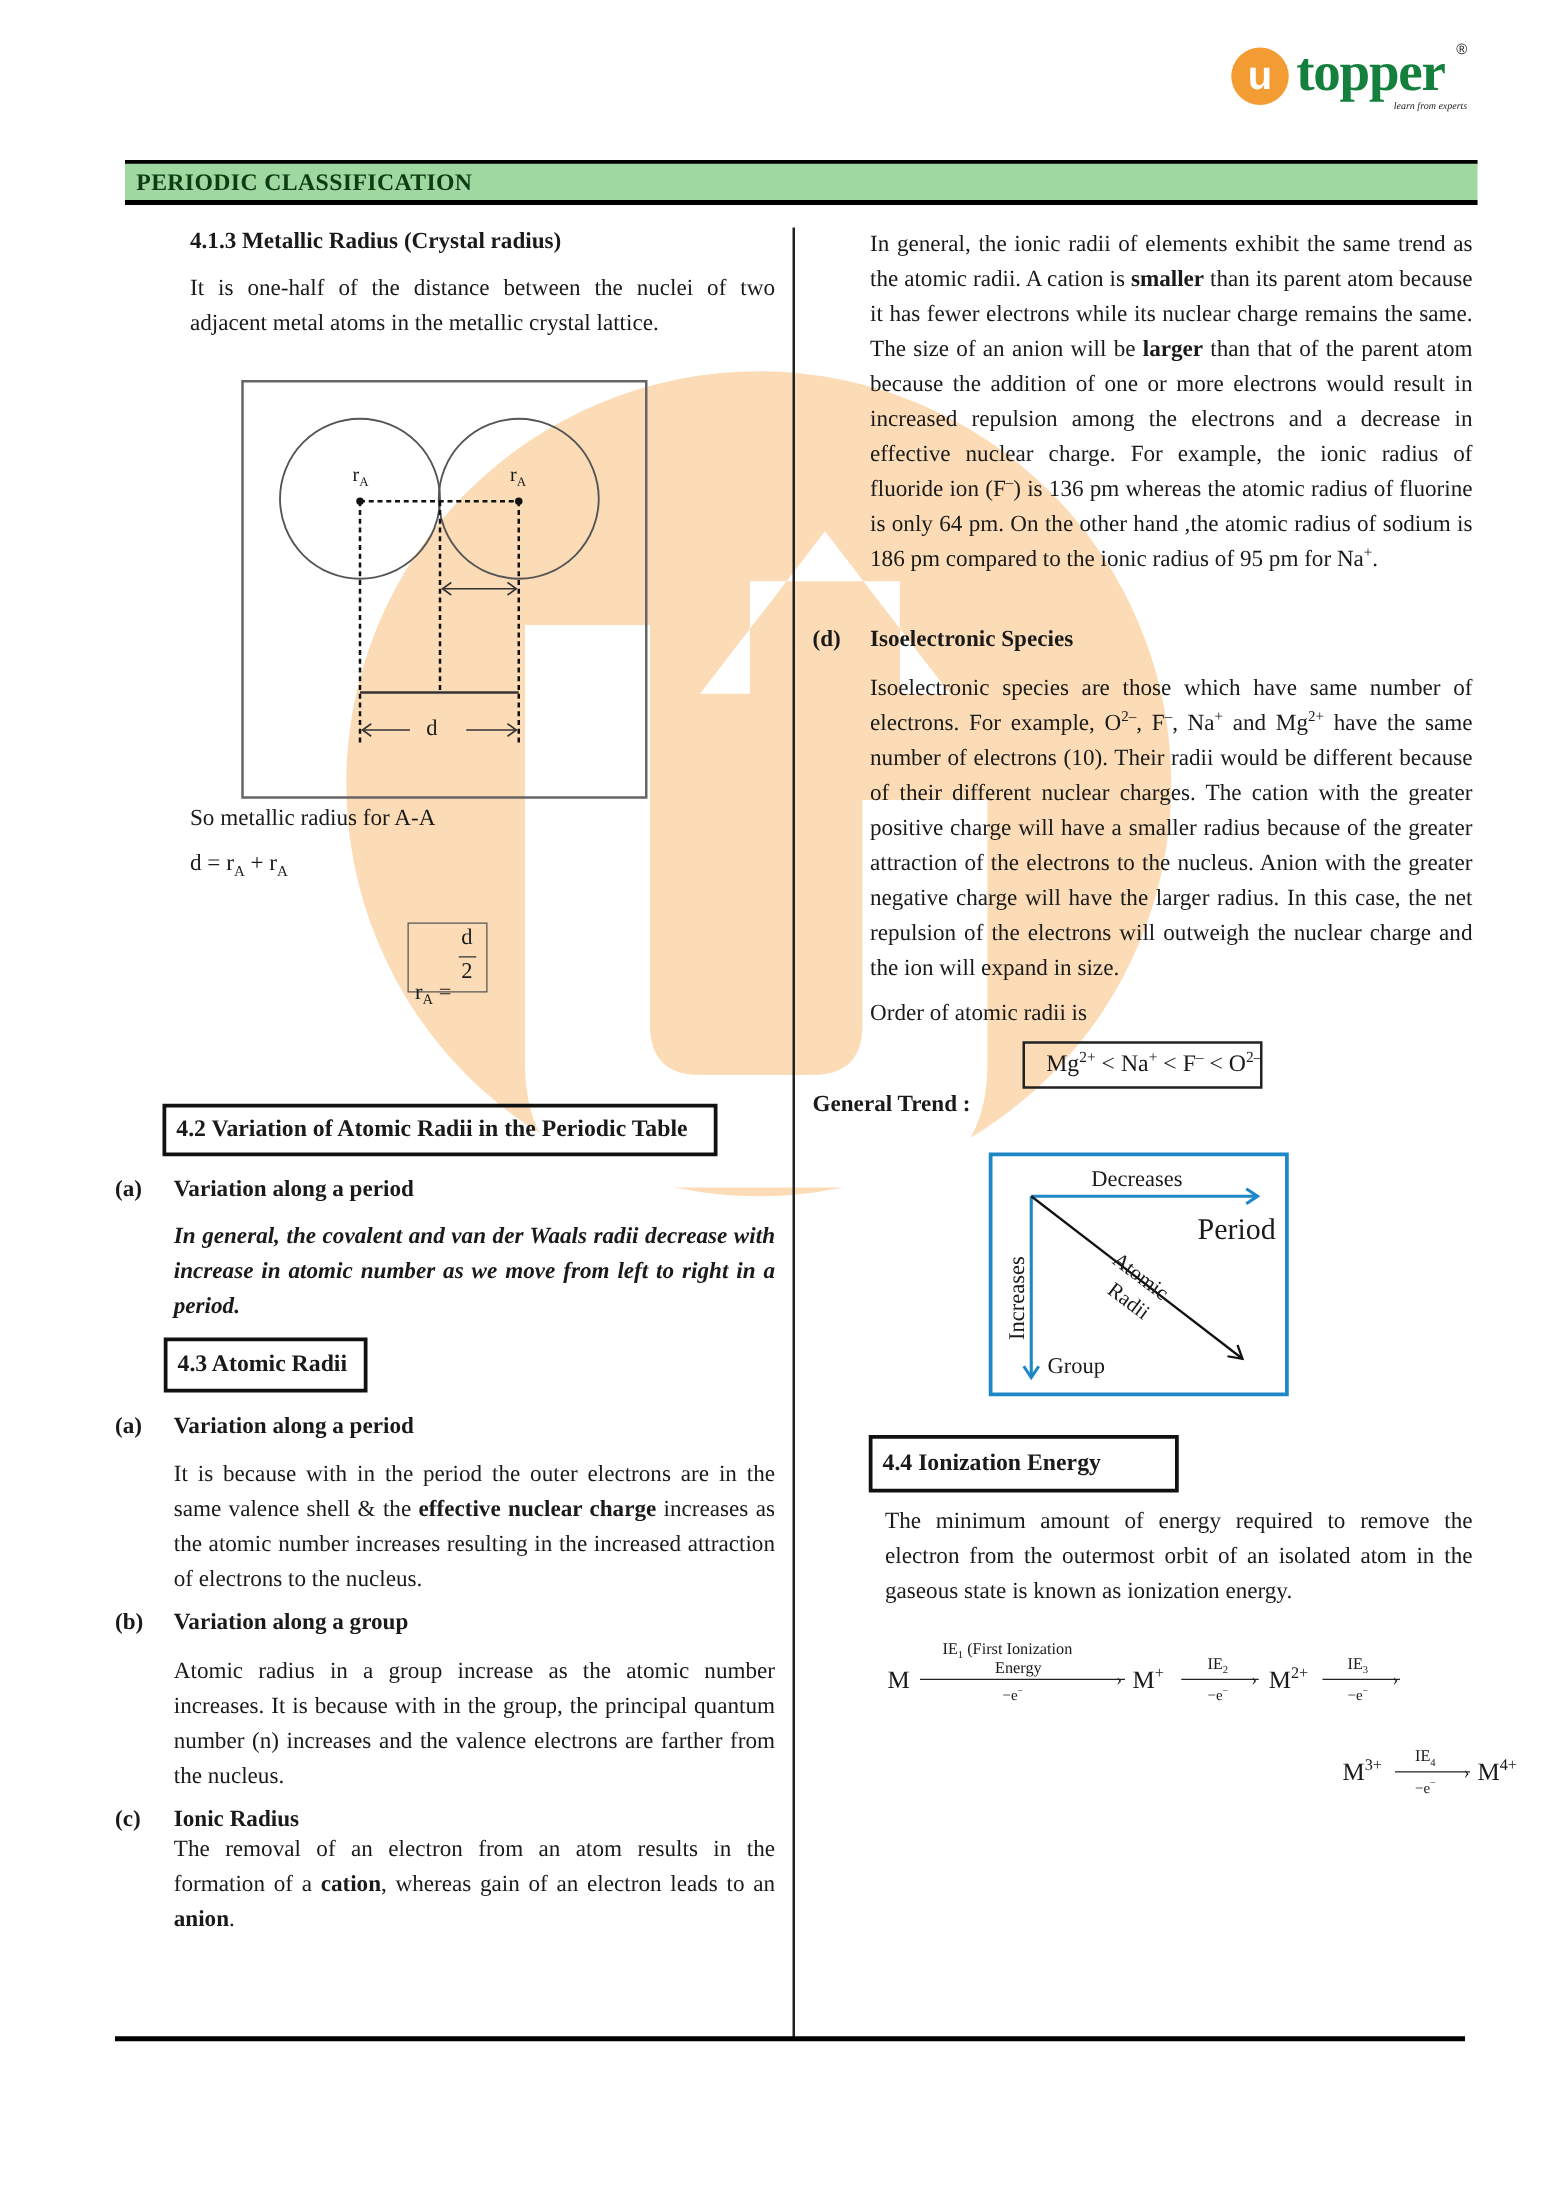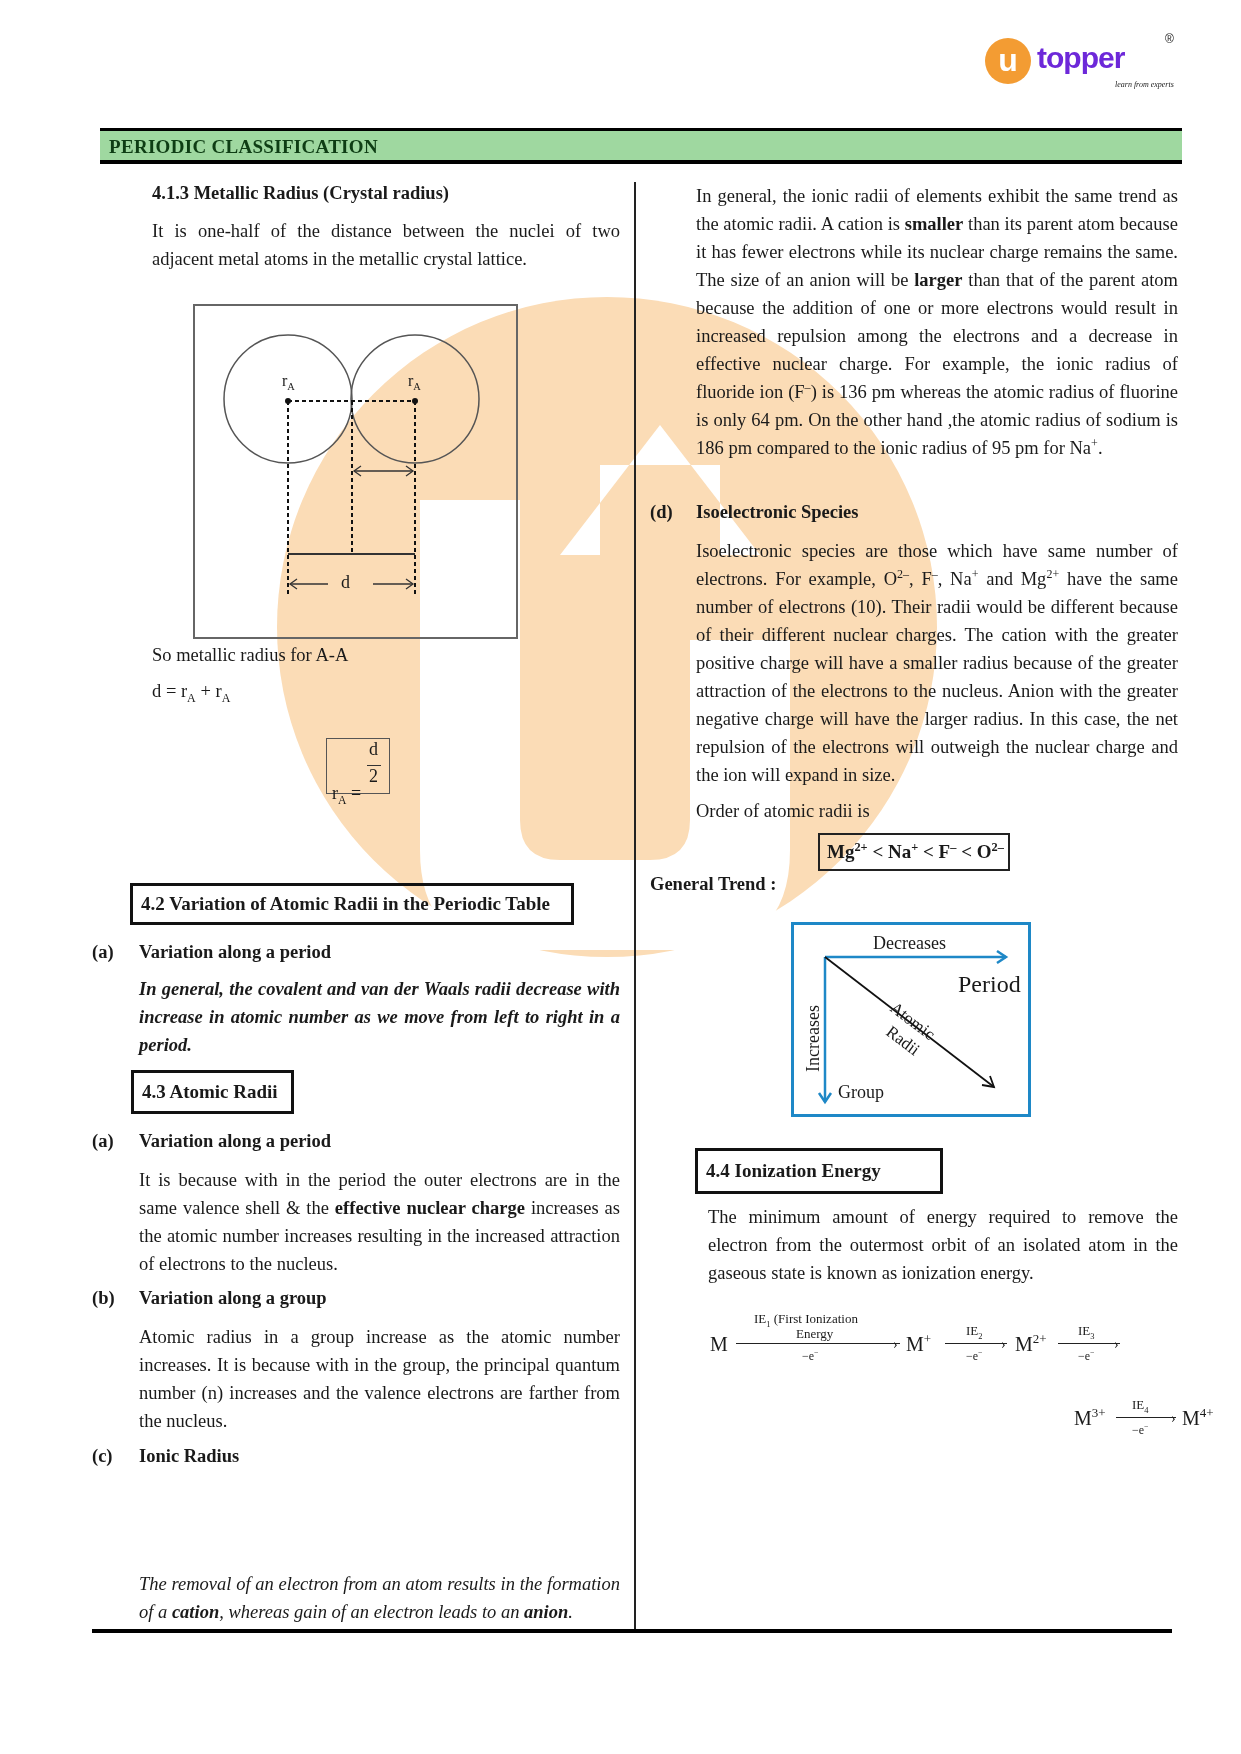--- a/index.html
+++ b/index.html
@@ -9,21 +9,21 @@
     font-family: "Liberation Serif", "DejaVu Serif", serif;
   }
   .abs { position: absolute; }
   .watermark { position: absolute; left: 0; top: 0; width: 1241px; height: 1754px; pointer-events: none; z-index: 0; }
   .layer { position: absolute; left: 0; top: 0; width: 1241px; height: 1754px; z-index: 1; }
 
   
   .logo { position: absolute; left: 985px; top: 32px; width: 200px; height: 60px; }
   .logo-circle { position: absolute; left: 0; top: 6px; width: 46px; height: 46px; border-radius: 50%; background: #f39c33; }
   .logo-u { position: absolute; left: 0; top: 6px; width: 46px; height: 46px; color: #fff; font-family: "Liberation Sans", sans-serif; font-weight: bold; font-size: 32px; line-height: 44px; text-align: center; }
-  .logo-text { position: absolute; left: 52px; top: 0px; font-family: Liberation Sans, sans-serif; font-weight: bold; font-size: 30px; color: #6d28d9; letter-spacing: -1px; line-height: 52px; }
+  .logo-text { position: absolute; left: 52px; top: 0px; font-family: Liberation Serif, serif; font-weight: bold; font-size: 44px; color: #15803d; letter-spacing: -1px; line-height: 52px; }
   .logo-reg { position: absolute; left: 180px; top: 0px; font-size: 12px; font-family: "Liberation Sans", sans-serif; }
   .logo-tag { position: absolute; left: 130px; top: 48px; font-size: 8px; font-style: italic; font-family: "Liberation Serif", serif; }
 
   
   .band { position: absolute; left: 100px; top: 128px; width: 1082px; height: 36px; background: #9fd8a0; border-top: 3px solid #000; border-bottom: 4px solid #000; box-sizing: border-box; }
   .band-title { position: absolute; left: 9px; top: 5px; font-weight: bold; font-size: 19px; color: #0e3d14; letter-spacing: 0.3px; }
 
   .col-divider { position: absolute; left: 634px; top: 182px; width: 2px; height: 1448px; background: #222; }
   .bottom-rule { position: absolute; left: 92px; top: 1629px; width: 1080px; height: 4px; background: #000; }
 
@@ -117,30 +117,30 @@
   <div class="label" style="left:92px; top:1131px;">(a)</div>
   <div class="label" style="left:139px; top:1131px;">Variation along a period</div>
   <div class="p" style="left:139px; top:1166px; width:481px;"><span>It is because with in the period the outer electrons are in the same valence shell &amp; the </span><span class="b">effective nuclear charge</span><span> increases as the atomic number increases resulting in the increased attraction of electrons to the nucleus.</span></div>
 
   <div class="label" style="left:92px; top:1288px;">(b)</div>
   <div class="label" style="left:139px; top:1288px;">Variation along a group</div>
   <div class="p" style="left:139px; top:1323px; width:481px;">Atomic radius in a group increase as the atomic number increases. It is because with in the group, the principal quantum number (n) increases and the valence electrons are farther from the nucleus.</div>
 
   <div class="label" style="left:92px; top:1446px;">(c)</div>
   <div class="label" style="left:139px; top:1446px;">Ionic Radius</div>
-  <div class="p" style="left:139px; top:1570px; width:481px;font-style:italic;"><span>The removal of an electron from an atom results in the formation of a </span><span class="b">cation</span><span>, whereas gain of an electron leads to an </span><span class="b">anion</span><span>.</span></div>
+  <div class="p" style="left:139px; top:1466px; width:481px;"><span>The removal of an electron from an atom results in the formation of a </span><span class="b">cation</span><span>, whereas gain of an electron leads to an </span><span class="b">anion</span><span>.</span></div>
 
   <div class="p" style="left:696px; top:182px; width:482px;"><span>In general, the ionic radii of elements exhibit the same trend as the atomic radii. A cation is </span><span class="b">smaller</span><span> than its parent atom because it has fewer electrons while its nuclear charge remains the same. The size of an anion will be </span><span class="b">larger</span><span> than that of the parent atom because the addition of one or more electrons would result in increased repulsion among the electrons and a decrease in effective nuclear charge. For example, the ionic radius of fluoride ion (F</span><sup>–</sup><span>) is 136 pm whereas the atomic radius of fluorine is only 64 pm. On the other hand ,the atomic radius of sodium is 186 pm compared to the ionic radius of 95 pm for Na</span><sup>+</sup><span>.</span></div>
 
   <div class="label" style="left:650px; top:502px;">(d)</div>
   <div class="label" style="left:696px; top:502px;">Isoelectronic Species</div>
   <div class="p" style="left:696px; top:537px; width:482px;"><span>Isoelectronic species are those which have same number of electrons. For example, O</span><sup>2–</sup><span>, F</span><sup>–</sup><span>, Na</span><sup>+</sup><span> and Mg</span><sup>2+</sup><span> have the same number of electrons (10). Their radii would be different because of their different nuclear charges. The cation with the greater positive charge will have a smaller radius because of the greater attraction of the electrons to the nucleus. Anion with the greater negative charge will have the larger radius. In this case, the net repulsion of the electrons will outweigh the nuclear charge and the ion will expand in size.</span></div>
 
   <div class="p" style="left:696px; top:797px;">Order of atomic radii is</div>
-  <div class="abs" style="left:818px; top:833px; width:192px; height:38px; border:2.5px solid #222; box-sizing:border-box; font-weight:bold; font-size:19px; line-height:34px; padding-left:7px; white-space:nowrap;"><span>Mg</span><sup>2+</sup><span> &lt; </span><span>Na</span><sup>+</sup><span> &lt; </span><span>F</span><sup>–</sup><span> &lt; </span><span>O</span><sup>2–</sup></div>
+  <div class="abs" style="left:818px; top:833px; width:192px; height:38px; border:2.5px solid #222; box-sizing:border-box; font-weight:normal; font-size:19px; line-height:34px; padding-left:17px; white-space:nowrap;"><span>Mg</span><sup>2+</sup><span> &lt; </span><span>Na</span><sup>+</sup><span> &lt; </span><span>F</span><sup>–</sup><span> &lt; </span><span>O</span><sup>2–</sup></div>
 
   <div class="label" style="left:650px; top:874px;">General Trend :</div>
 
   <div class="trend-box"></div>
   <svg class="abs" style="left:791px; top:922px;" width="240" height="195">
     <line x1="34" y1="35" x2="215" y2="35" stroke="#1e88c7" stroke-width="2.5"></line>
     <polyline points="206,29 215,35 206,41" fill="none" stroke="#1e88c7" stroke-width="2.5"></polyline>
     <line x1="34" y1="35" x2="34" y2="180" stroke="#1e88c7" stroke-width="2.5"></line>
     <polyline points="28,171 34,180 40,171" fill="none" stroke="#1e88c7" stroke-width="2.5"></polyline>
     <line x1="34" y1="35" x2="203" y2="165" stroke="#111" stroke-width="1.8"></line>

